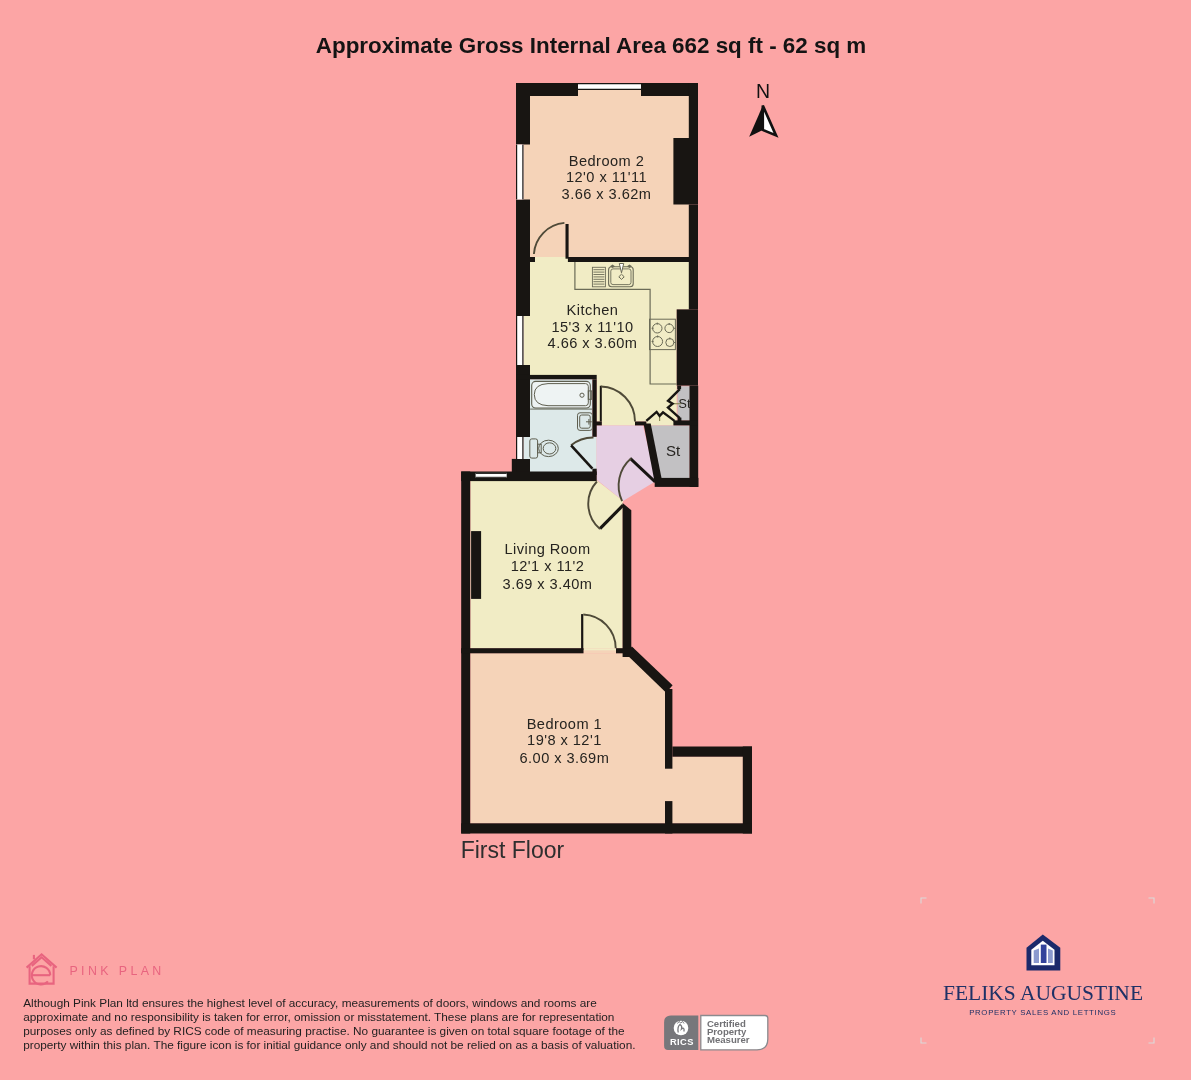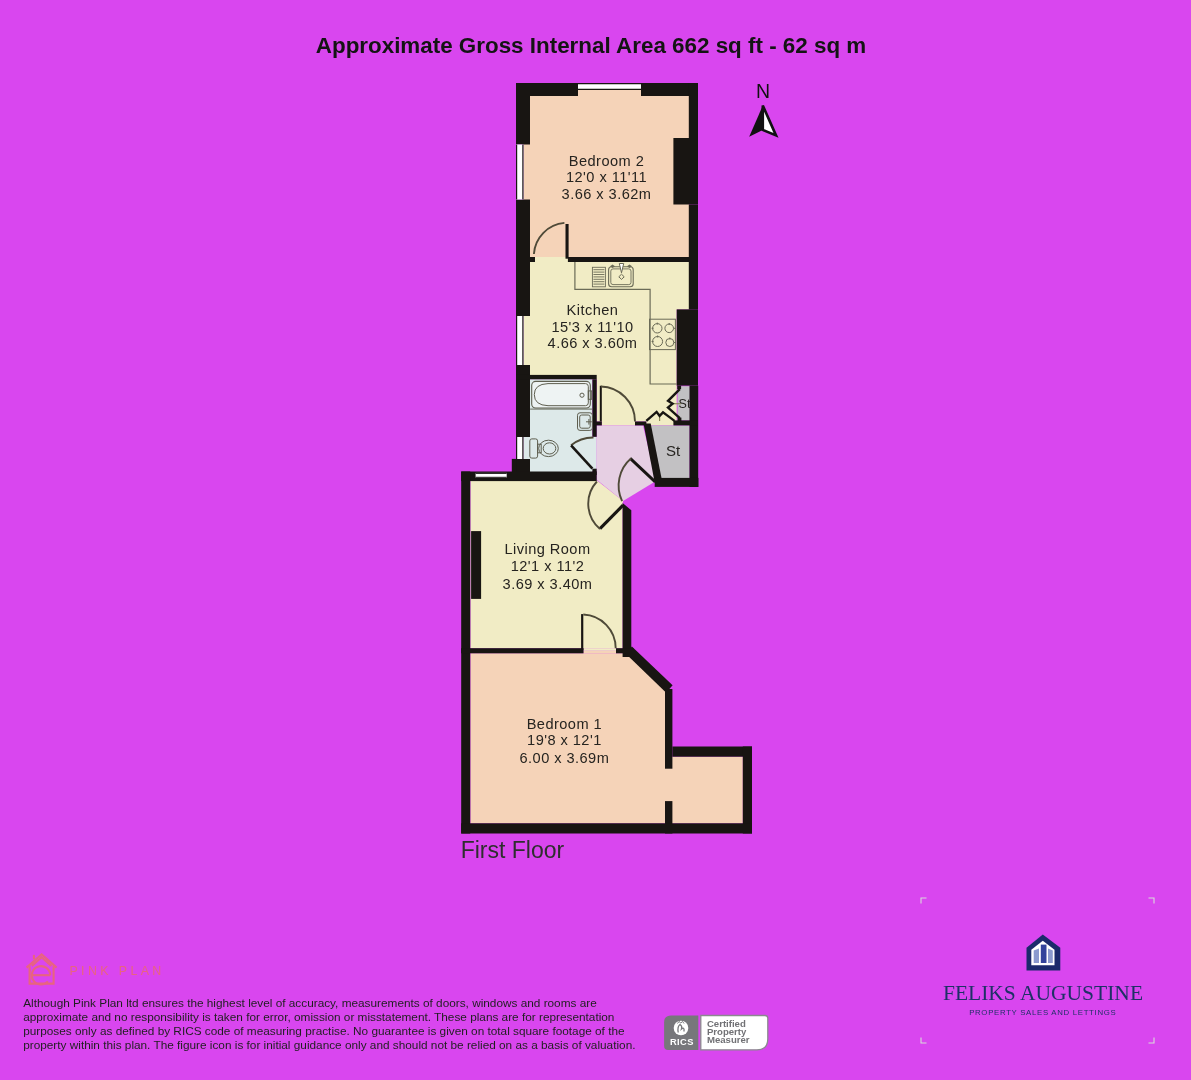--- a/index.html
+++ b/index.html
@@ -1,16 +1,16 @@
 <!DOCTYPE html>
 <html><head>
 <meta charset="utf-8">
 <style>
   html,body{margin:0;padding:0;background:#ffffff;}
-  #page{position:relative;width:1191px;height:1080px;overflow:hidden;background:#d946ef;}
+  #page{position:relative;width:1191px;height:1080px;overflow:hidden;background:#fca5a5;}
   svg text{font-family:"Liberation Sans",sans-serif;}
 </style>
 </head>
 <body>
 <div id="page">
 <svg width="1191" height="1080" viewBox="0 0 1191 1080" xmlns="http://www.w3.org/2000/svg">
 
 <text x="591" y="53.3" text-anchor="middle" font-size="22.4" font-weight="bold" fill="#141414">Approximate Gross Internal Area 662 sq ft - 62 sq m</text>
 
 <g>

